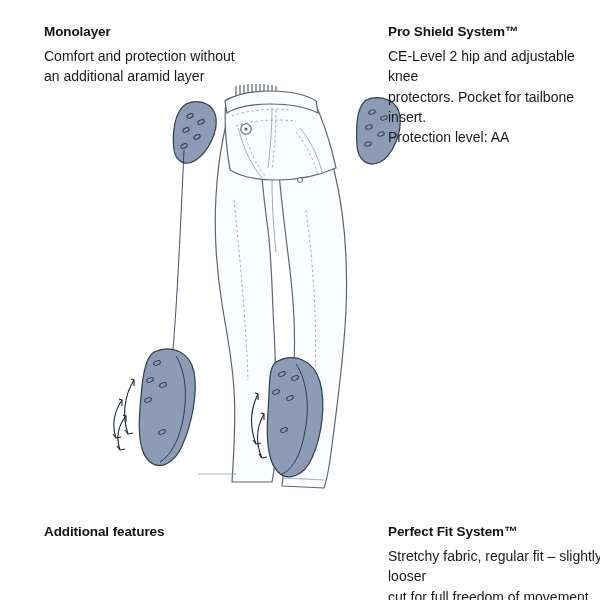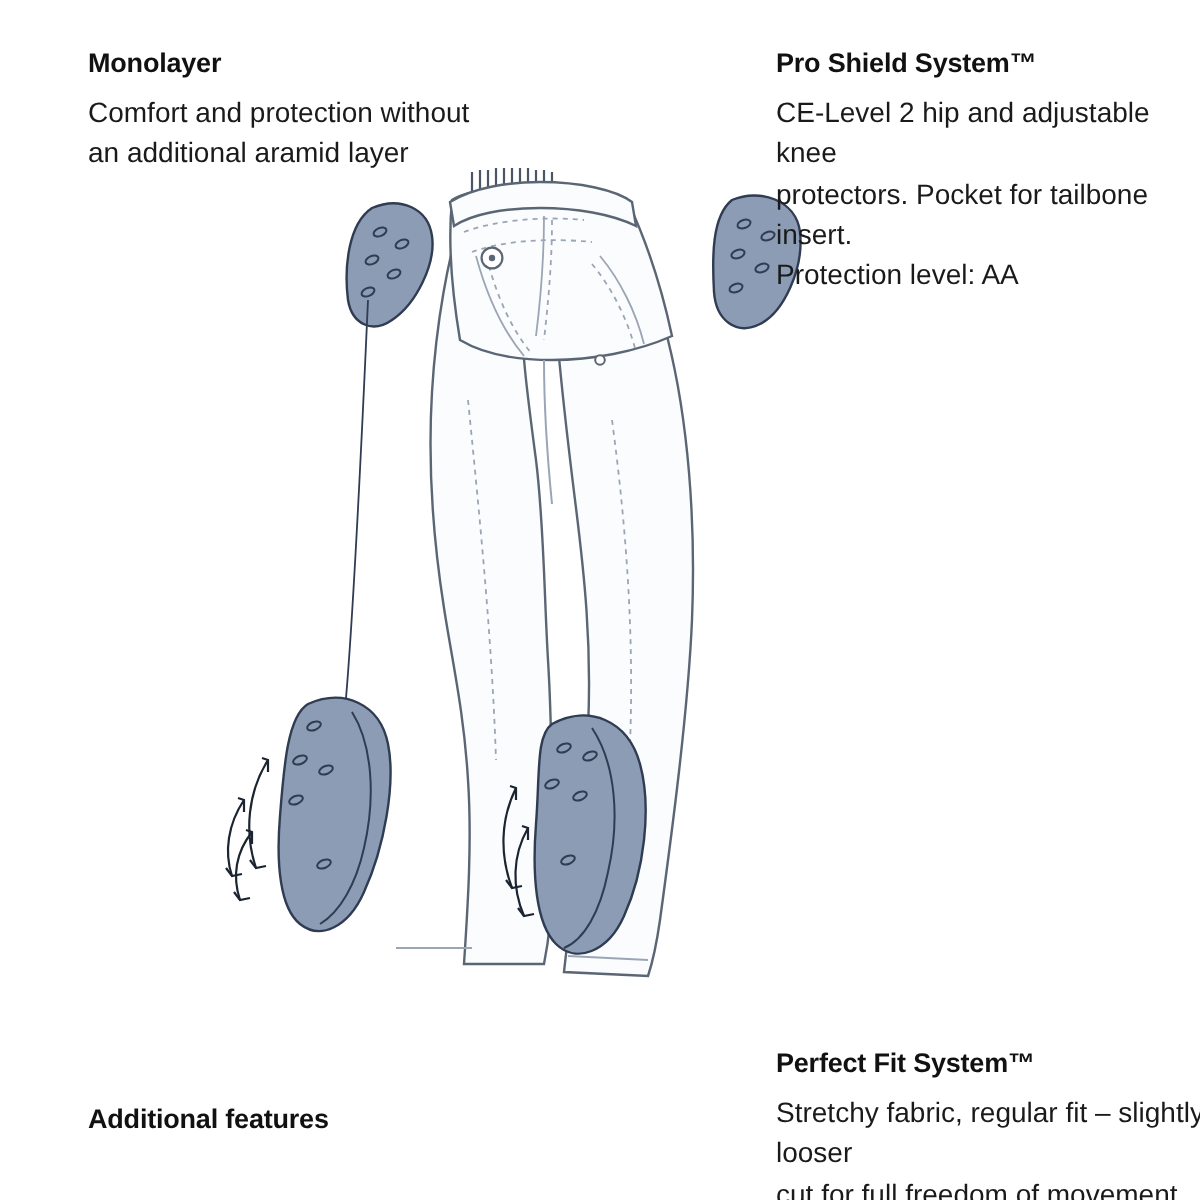--- a/index.html
+++ b/index.html
@@ -39,21 +39,21 @@
   .callout .body {
     font-size: 14px;
     line-height: 1.45;
     color: #1a1a1a;
     margin: 0;
     white-space: pre-line;
   }
 
   #callout-monolayer      { left: 44px;  top: 24px; }
   #callout-proshield      { left: 388px; top: 24px; }
-  #callout-additional     { left: 44px;  top: 552px; }
+  #callout-additional     { left: 44px;  top: 524px; }
   #callout-perfectfit     { left: 388px; top: 524px; }
 
   
   .pad-fill   { fill: #8c9cb4; }
   .pad-stroke { stroke: #2f3c52; }
   .garment    { fill: #fbfcfd; stroke: #5b6675; }
   .seam       { stroke: #9aa6b5; fill: none; }
 </style>
 </head>
 <body>

